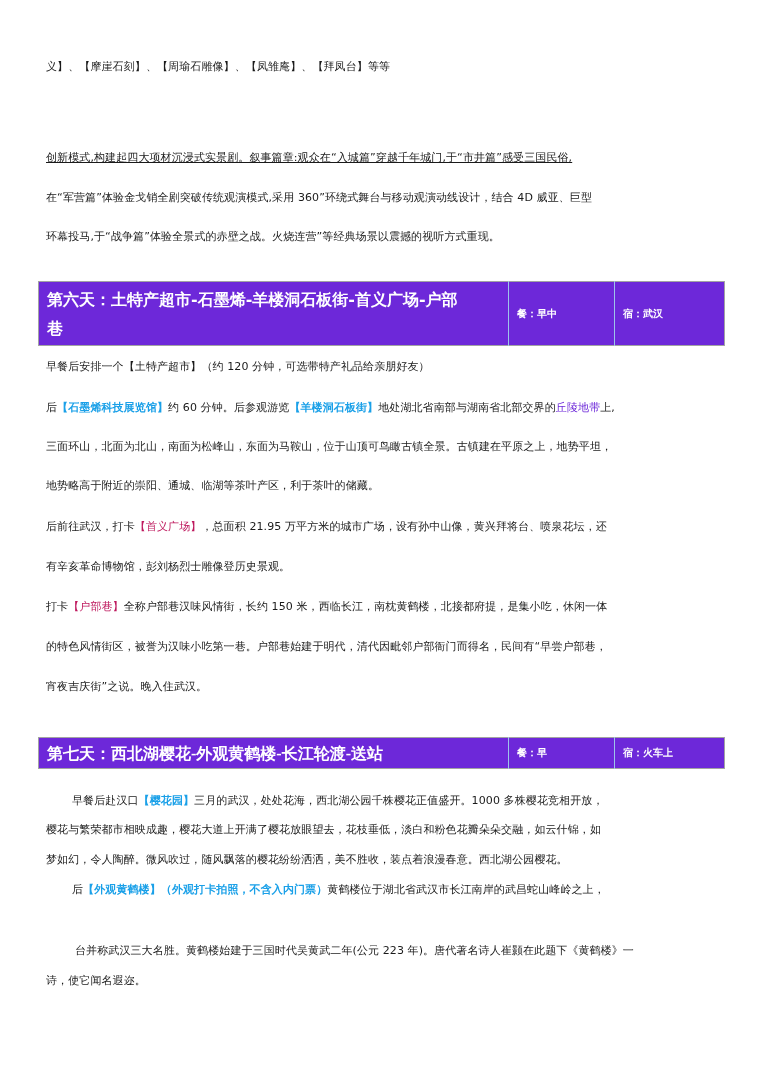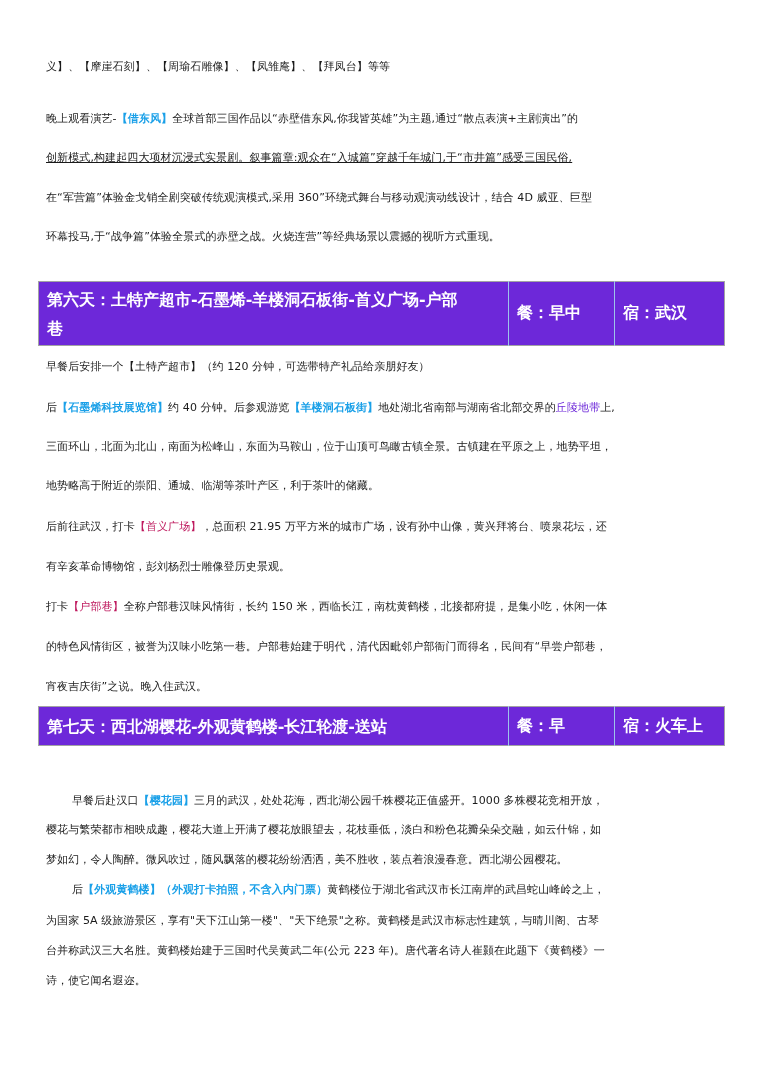--- a/index.html
+++ b/index.html
@@ -24,34 +24,31 @@
     background: #6d28d9;
     border: 1px solid #a3a3a3;
   }
   .day-table td {
     color: #ffffff; font-weight: bold; vertical-align: middle;
     border-left: 1px solid #9ec3ea;
     padding: 0 0 0 8px;
   }
   .day-table td:first-child { border-left: none; }
   .day-title { font-size: 16px; line-height: 29px; }
-  .day-cell { font-size: 16px; }
+  .day-cell { font-size: 10px; }
 </style>
 </head>
 <body>
 
 <div class="page">
 
   <div class="line" style="top:57px;">
     <span>义】、【摩崖石刻】、【周瑜石雕像】、【凤雏庵】、【拜凤台】等等</span>
   </div>
 
-  <div class="line" style="top:109px;">
-    <span>晚上观看演艺-</span><span class="hl">【借东风】</span><span>全球首部三国作品以“赤壁借东风,你我皆英雄”为主题,通过“散点表演+主剧演出”的</span>
-  </div>
   <div class="line" style="top:148px;text-decoration:underline;">创新模式,构建起四大项材沉浸式实景剧。叙事篇章:观众在“入城篇”穿越千年城门,于“市井篇”感受三国民俗,</div>
   <div class="line" style="top:188px;">在“军营篇”体验金戈销全剧突破传统观演模式,采用 360”环绕式舞台与移动观演动线设计，结合 4D 威亚、巨型</div>
   <div class="line" style="top:227px;">环幕投马,于“战争篇”体验全景式的赤壁之战。火烧连营”等经典场景以震撼的视听方式重现。</div>
 
   <table class="day-table" style="top:281px; height:65px;">
     <colgroup>
         <col style="width:470px">
         <col style="width:106px">
         <col style="width:110px">
       </colgroup>
@@ -63,37 +60,37 @@
       </td>
       <td class="day-cell">餐：早中</td>
       <td class="day-cell">宿：武汉</td>
     </tr>
   </tbody>
     </table>
 
   <div class="line" style="top:357px;">早餐后安排一个【土特产超市】（约 120 分钟，可选带特产礼品给亲朋好友）</div>
 
   <div class="line" style="top:398px;">
-    <span>后</span><span class="hl">【石墨烯科技展览馆】</span><span>约 40 分钟。后参观游览</span><span class="hl">【羊楼洞石板街】</span><span>地处湖北省南部与湖南省北部交界的</span><span class="link">丘陵地带</span><span>上,</span>
+    <span>后</span><span class="hl">【石墨烯科技展览馆】</span><span>约 60 分钟。后参观游览</span><span class="hl">【羊楼洞石板街】</span><span>地处湖北省南部与湖南省北部交界的</span><span class="link">丘陵地带</span><span>上,</span>
   </div>
   <div class="line" style="top:437px;">三面环山，北面为北山，南面为松峰山，东面为马鞍山，位于山顶可鸟瞰古镇全景。古镇建在平原之上，地势平坦，</div>
   <div class="line" style="top:476px;">地势略高于附近的崇阳、通城、临湖等茶叶产区，利于茶叶的储藏。</div>
 
   <div class="line" style="top:517px;">
     <span>后前往武汉，打卡</span><span class="hl-plain">【首义广场】</span><span>，总面积 21.95 万平方米的城市广场，设有孙中山像，黄兴拜将台、喷泉花坛，还</span>
   </div>
   <div class="line" style="top:557px;">有辛亥革命博物馆，彭刘杨烈士雕像登历史景观。</div>
 
   <div class="line" style="top:597px;">
     <span>打卡</span><span class="hl-plain">【户部巷】</span><span>全称户部巷汉味风情街，长约 150 米，西临长江，南枕黄鹤楼，北接都府提，是集小吃，休闲一体</span>
   </div>
   <div class="line" style="top:637px;">的特色风情街区，被誉为汉味小吃第一巷。户部巷始建于明代，清代因毗邻户部衙门而得名，民间有“早尝户部巷，</div>
   <div class="line" style="top:677px;">宵夜吉庆街”之说。晚入住武汉。</div>
 
-  <table class="day-table" style="top:706px; height:40px;">
+  <table class="day-table" style="top:737px; height:32px;font-family:Liberation Serif, serif;">
     <colgroup>
         <col style="width:470px">
         <col style="width:106px">
         <col style="width:110px">
       </colgroup>
     <tbody>
         <tr>
       <td class="day-title">第七天：西北湖樱花-外观黄鹤楼-长江轮渡-送站</td>
       <td class="day-cell">餐：早</td>
       <td class="day-cell">宿：火车上</td>
@@ -103,17 +100,16 @@
 
   <div class="line indent" style="top:791px;">
     <span>早餐后赴汉口</span><span class="hl">【樱花园】</span><span>三月的武汉，处处花海，西北湖公园千株樱花正值盛开。1000 多株樱花竞相开放，</span>
   </div>
   <div class="line" style="top:820px;">樱花与繁荣都市相映成趣，樱花大道上开满了樱花放眼望去，花枝垂低，淡白和粉色花瓣朵朵交融，如云什锦，如</div>
   <div class="line" style="top:850px;">梦如幻，令人陶醉。微风吹过，随风飘落的樱花纷纷洒洒，美不胜收，装点着浪漫春意。西北湖公园樱花。</div>
 
   <div class="line indent" style="top:880px;">
     <span>后</span><span class="hl">【外观黄鹤楼】（外观打卡拍照，不含入内门票）</span><span>黄鹤楼位于湖北省武汉市长江南岸的武昌蛇山峰岭之上，</span>
   </div>
-  <div class="line" style="top:911px;">为国家 5A 级旅游景区，享有"天下江山第一楼"、"天下绝景"之称。黄鹤楼是武汉市标志性建筑，与晴川阁、古琴</div>
-  <div class="line" style="top:941px;">台并称武汉三大名胜。黄鹤楼始建于三国时代吴黄武二年(公元 223 年)。唐代著名诗人崔颢在此题下《黄鹤楼》一</div>
+  <div class="line" style="top:941px;margin-left:29px;">台并称武汉三大名胜。黄鹤楼始建于三国时代吴黄武二年(公元 223 年)。唐代著名诗人崔颢在此题下《黄鹤楼》一</div>
   <div class="line" style="top:971px;">诗，使它闻名遐迩。</div>
 
 </div>
 
 </body></html>

